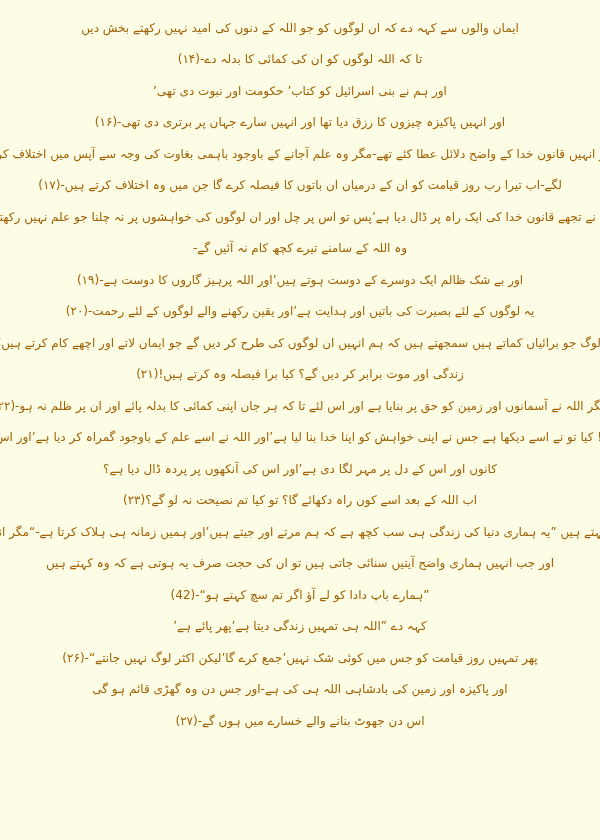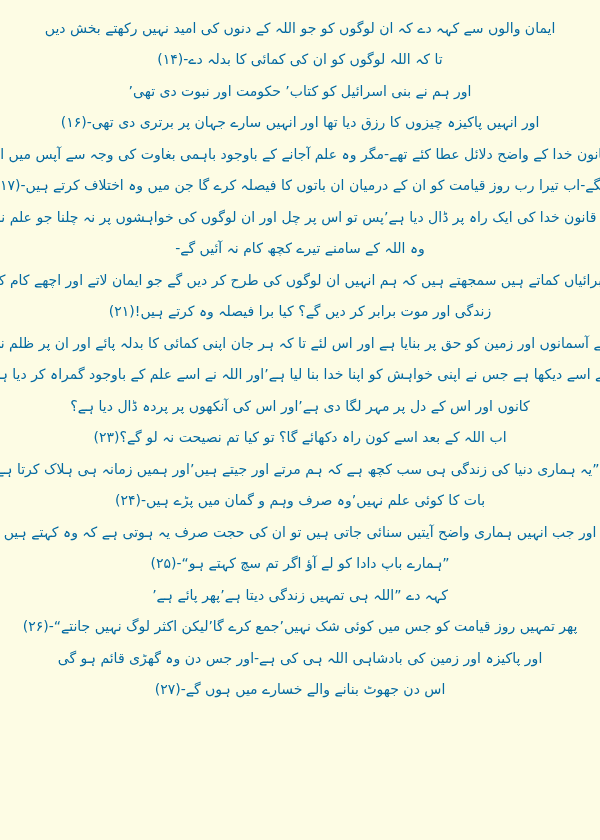--- a/index.html
+++ b/index.html
@@ -19,45 +19,46 @@
     box-sizing: border-box;
     padding-top: 12px;
     direction: rtl;
   }
   .line {
     height: 31.5px;
     display: flex;
     align-items: center;
     justify-content: center;
     white-space: nowrap;
-    font-size: 14px;
-    color: #0369a1;
+    font-size: 12px;
+    color: #a16207;
     letter-spacing: 0px;
     line-height: 1;
   }
 </style>
 </head>
 <body>
 
 <div class="page">
   <div class="line">ایمان والوں سے کہہ دے کہ ان لوگوں کو جو اللہ کے دنوں کی امید نہیں رکھتے بخش دیں</div>
   <div class="line">تا کہ اللہ لوگوں کو ان کی کمائی کا بدلہ دے-(۱۴)</div>
   <div class="line">اور ہم نے بنی اسرائیل کو کتاب’ حکومت اور نبوت دی تھی’</div>
   <div class="line">اور انہیں پاکیزہ چیزوں کا رزق دیا تھا اور انہیں سارے جہان پر برتری دی تھی-(۱۶)</div>
   <div class="line">اور انہیں قانون خدا کے واضح دلائل عطا کئے تھے-مگر وہ علم آجانے کے باوجود باہمی بغاوت کی وجہ سے آپس میں اختلاف کرنے</div>
   <div class="line">لگے-اب تیرا رب روز قیامت کو ان کے درمیان ان باتوں کا فیصلہ کرے گا جن میں وہ اختلاف کرتے ہیں-(۱۷)</div>
   <div class="line">پھر ہم نے تجھے قانون خدا کی ایک راہ پر ڈال دیا ہے’پس تو اس پر چل اور ان لوگوں کی خواہشوں پر نہ چلنا جو علم نہیں رکھتے-(۱۸)</div>
   <div class="line">وہ اللہ کے سامنے تیرے کچھ کام نہ آئیں گے-</div>
+  <div class="line">اور بے شک ظالم ایک دوسرے کے دوست ہوتے ہیں’اور اللہ پرہیز گاروں کا دوست ہے-(۱۹)</div>
+  <div class="line">یہ لوگوں کے لئے بصیرت کی باتیں اور ہدایت ہے’اور یقین رکھنے والے لوگوں کے لئے رحمت-(۲۰)</div>
   <div class="line">کیا وہ لوگ جو برائیاں کماتے ہیں سمجھتے ہیں کہ ہم انہیں ان لوگوں کی طرح کر دیں گے جو ایمان لاتے اور اچھے کام کرتے ہیں’ان کی</div>
   <div class="line">زندگی اور موت برابر کر دیں گے؟ کیا برا فیصلہ وہ کرتے ہیں!(۲۱)</div>
   <div class="line">مگر اللہ نے آسمانوں اور زمین کو حق پر بنایا ہے اور اس لئے تا کہ ہر جان اپنی کمائی کا بدلہ پائے اور ان پر ظلم نہ ہو-(۲۲)</div>
   <div class="line">ہاں! کیا تو نے اسے دیکھا ہے جس نے اپنی خواہش کو اپنا خدا بنا لیا ہے’اور اللہ نے اسے علم کے باوجود گمراہ کر دیا ہے’اور اس کے</div>
   <div class="line">کانوں اور اس کے دل پر مہر لگا دی ہے’اور اس کی آنکھوں پر پردہ ڈال دیا ہے؟</div>
   <div class="line">اب اللہ کے بعد اسے کون راہ دکھائے گا؟ تو کیا تم نصیحت نہ لو گے؟(۲۳)</div>
   <div class="line">اور وہ کہتے ہیں ”یہ ہماری دنیا کی زندگی ہی سب کچھ ہے کہ ہم مرتے اور جیتے ہیں’اور ہمیں زمانہ ہی ہلاک کرتا ہے-“مگر انہیں اس</div>
-  <div class="line">بات کا کوئی علم نہیں’وہ صرف وہم و گمان میں پڑے ہیں-(۲۴)</div>
   <div class="line">اور جب انہیں ہماری واضح آیتیں سنائی جاتی ہیں تو ان کی حجت صرف یہ ہوتی ہے کہ وہ کہتے ہیں</div>
-  <div class="line">”ہمارے باپ دادا کو لے آؤ اگر تم سچ کہتے ہو“-(۲۵)</div>
+  <div class="line">”ہمارے باپ دادا کو لے آؤ اگر تم سچ کہتے ہو“-(42)</div>
   <div class="line">کہہ دے ”اللہ ہی تمہیں زندگی دیتا ہے’پھر پائے ہے’</div>
   <div class="line">پھر تمہیں روز قیامت کو جس میں کوئی شک نہیں’جمع کرے گا’لیکن اکثر لوگ نہیں جانتے“-(۲۶)</div>
   <div class="line">اور پاکیزہ اور زمین کی بادشاہی اللہ ہی کی ہے-اور جس دن وہ گھڑی قائم ہو گی</div>
   <div class="line">اس دن جھوٹ بنانے والے خسارے میں ہوں گے-(۲۷)</div>
 </div>
 
 </body></html>

